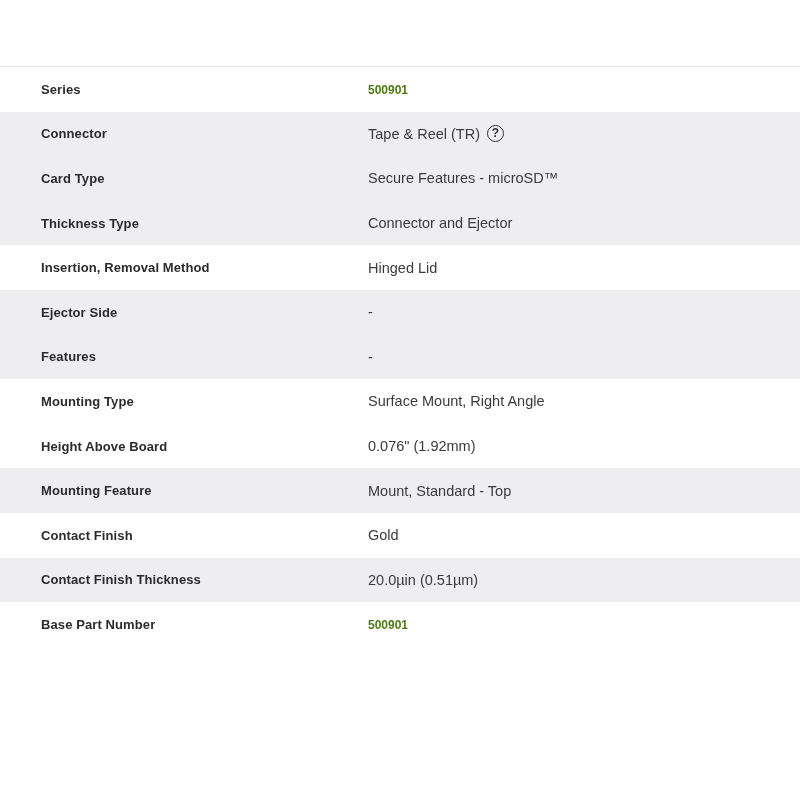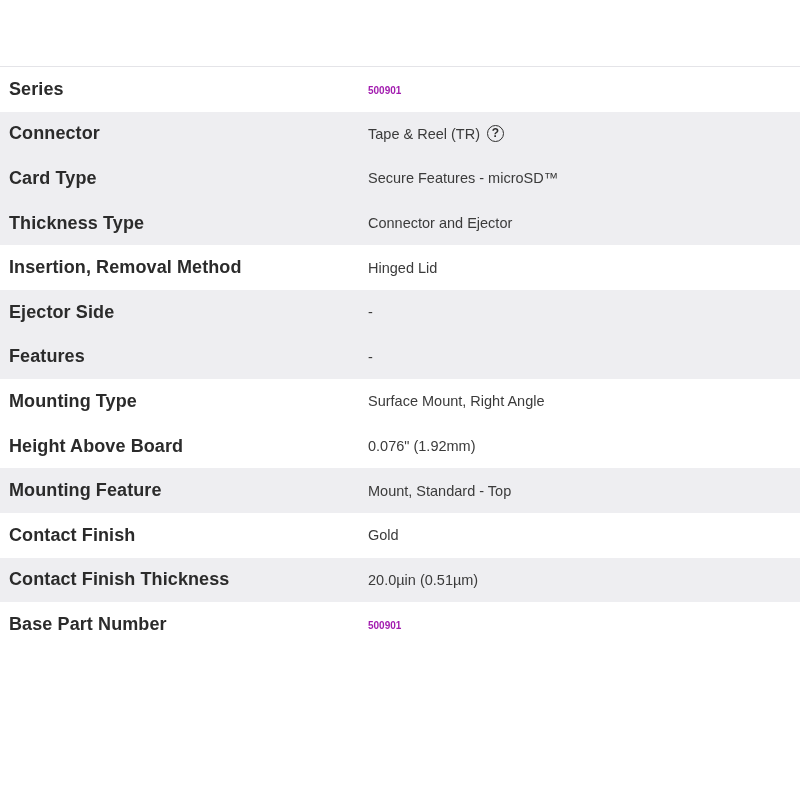--- a/index.html
+++ b/index.html
@@ -45,22 +45,22 @@
   .spec-row.plain   { background: #ffffff; }
 
   .spec-row > td {
     padding: 0;
     vertical-align: middle;
     height: 44.6px;
   }
 
   td.cell-label {
     width: 365px;
-    padding-left: 9px;
-    font-size: 18px;
+    padding-left: 41px;
+    font-size: 13px;
     font-weight: bold;
     color: #2b2b2b;
     letter-spacing: 0.1px;
     white-space: nowrap;
   }
 
   td.cell-value {
     width: 435px;
     padding-left: 3px;
     padding-right: 8px;
@@ -70,23 +70,23 @@
     white-space: nowrap;
   }
 
   .value-inner {
     display: inline-flex;
     align-items: center;
     gap: 7px;
   }
 
   a.link-value {
-    color: #a21caf;
+    color: #4d7c0f;
     font-weight: bold;
-    font-size: 10px;
+    font-size: 12px;
     text-decoration: none;
     cursor: pointer;
   }
 
   .value-text { display: inline-block; text-align: center; }
 
   
   .help-icon {
     display: inline-flex;
     align-items: center;

